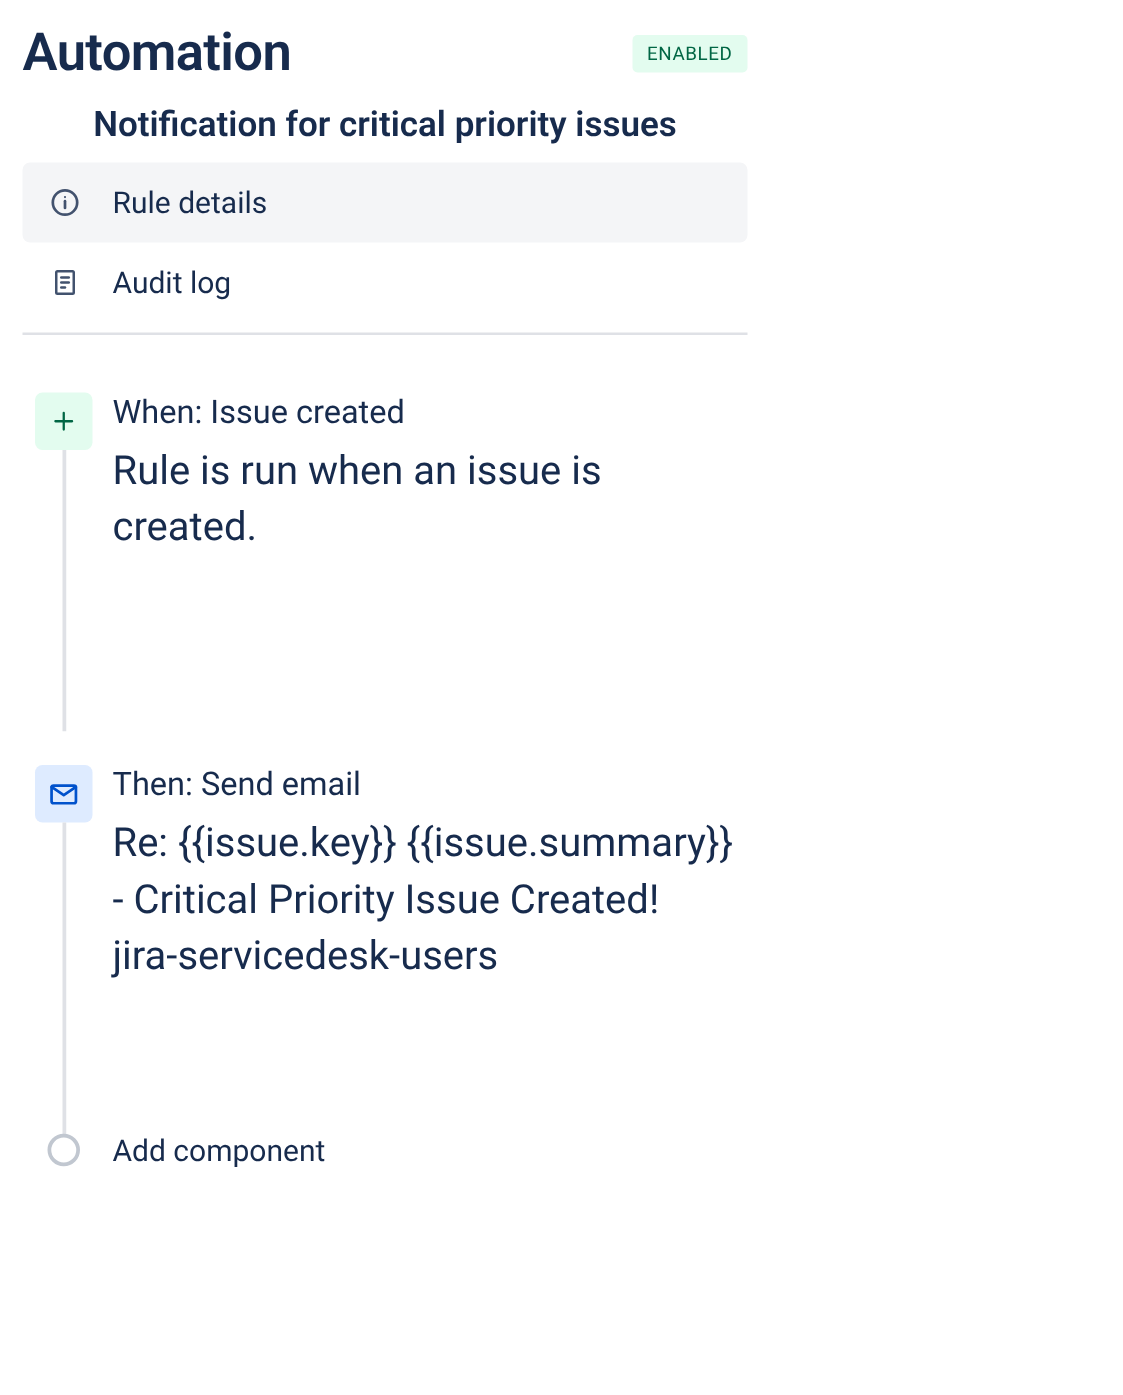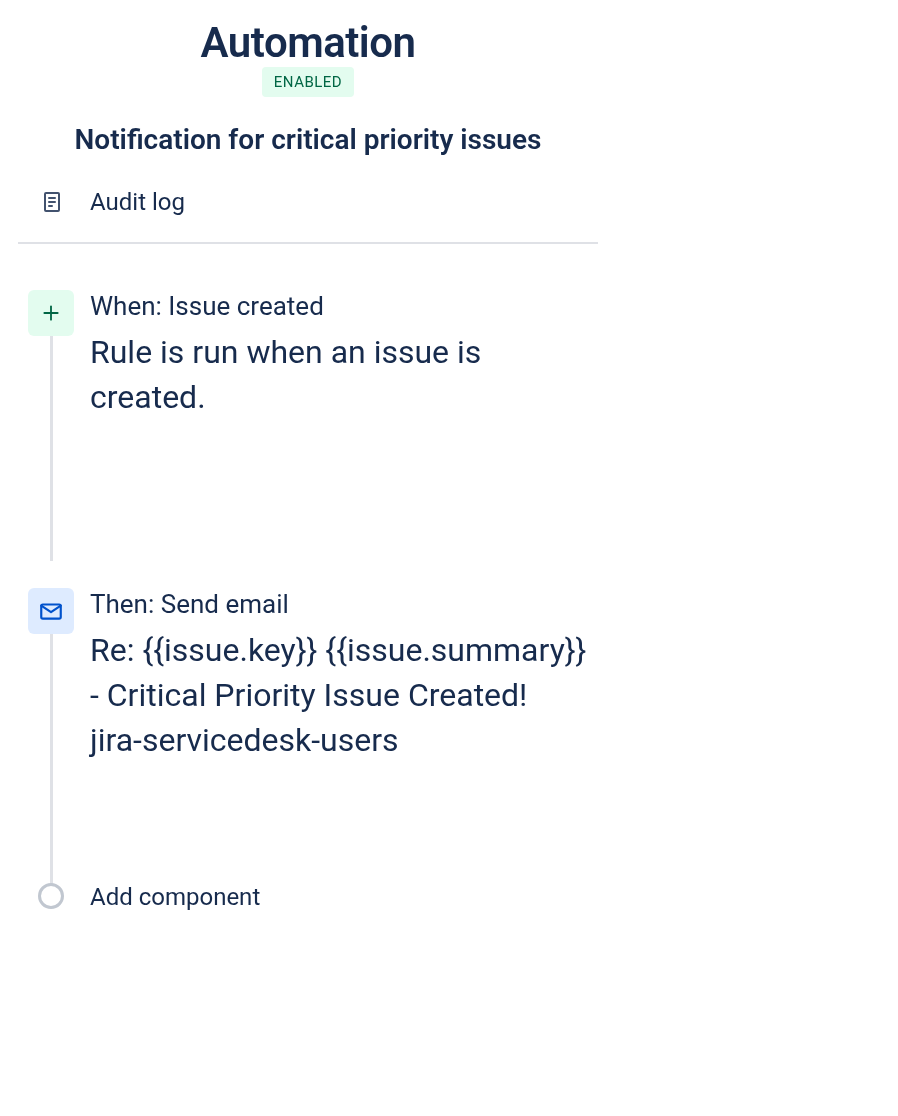--- a/index.html
+++ b/index.html
@@ -28,22 +28,21 @@
     background: #fff;
     width: 898px;
   }
   .panel {
     width: 580px;
   }
   .header-row {
     display: flex;
     align-items: center;
     justify-content: space-between;
-    margin-bottom: 26px;
-    flex-direction: column;
+    margin-bottom: 16px;
   }
   .page-title {
     font-size: 42px;
     font-weight: 600;
     letter-spacing: -0.5px;
     color: var(--text-dark);
     margin: 0;
   }
   .status-badge {
     background: var(--green-badge-bg);
@@ -167,20 +166,30 @@
 <div class="panel">
 
   <div class="header-row">
     <h1 class="page-title">Automation</h1>
     <span class="status-badge">ENABLED</span>
   </div>
 
   <h2 class="rule-name">Notification for critical priority issues</h2>
 
   <div class="nav-list">
+    <div class="nav-item selected">
+      <span class="icon">
+        <svg width="26" height="26" viewBox="0 0 24 24" fill="none" stroke-width="2" stroke-linecap="round" stroke-linejoin="round">
+          <circle cx="12" cy="12" r="9"></circle>
+          <line x1="12" y1="11" x2="12" y2="16"></line>
+          <circle cx="12" cy="8" r="0.8" fill="#42526E" stroke="none"></circle>
+        </svg>
+      </span>
+      <span>Rule details</span>
+    </div>
     <div class="nav-item">
       <span class="icon">
         <svg width="24" height="24" viewBox="0 0 24 24" fill="none" stroke-width="2" stroke-linecap="round" stroke-linejoin="round">
           <rect x="5" y="3" width="14" height="18" rx="1"></rect>
           <line x1="9" y1="8" x2="15" y2="8"></line>
           <line x1="9" y1="12" x2="15" y2="12"></line>
           <line x1="9" y1="16" x2="12" y2="16"></line>
         </svg>
       </span>
       <span>Audit log</span>

